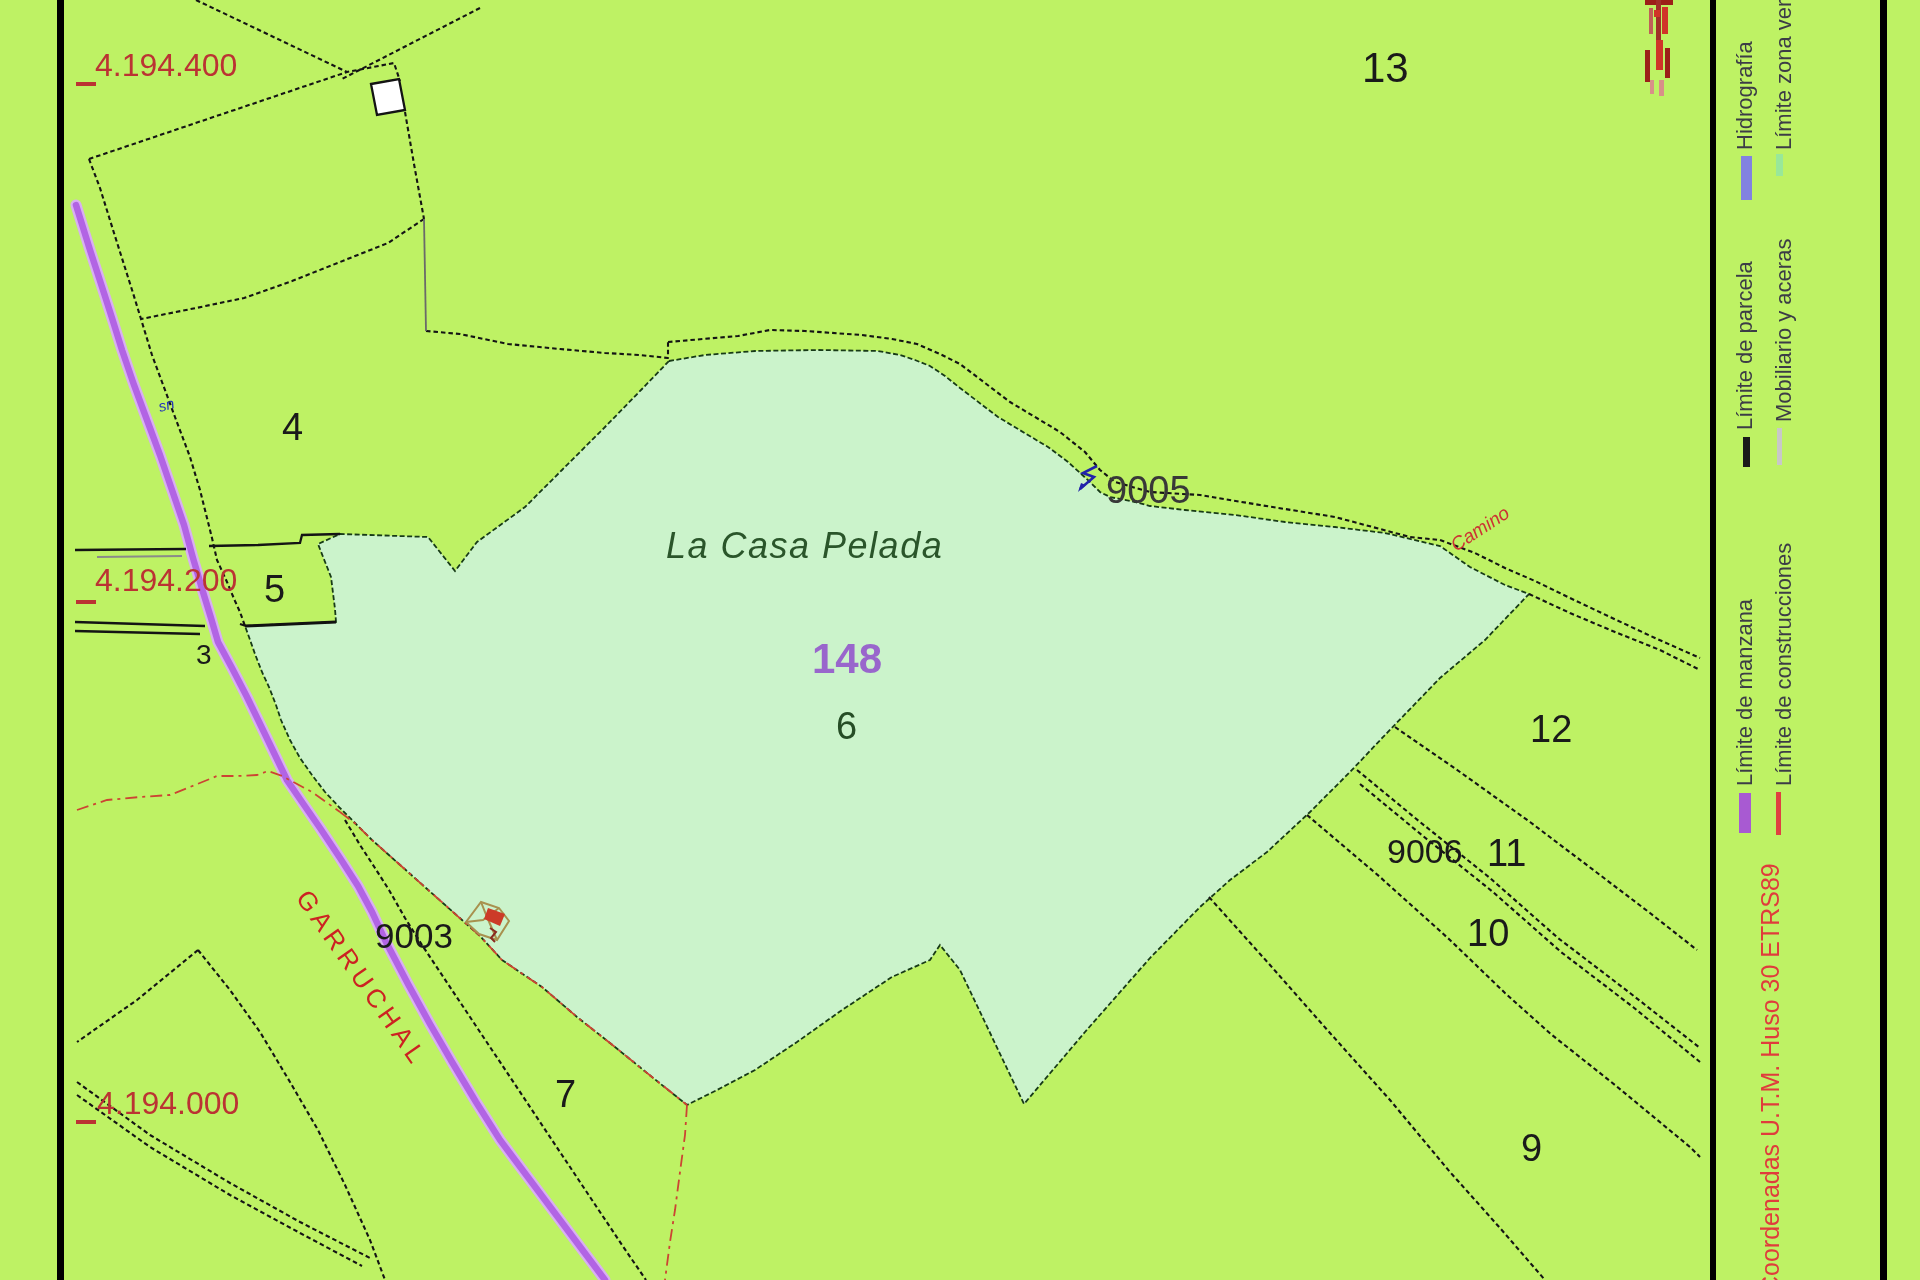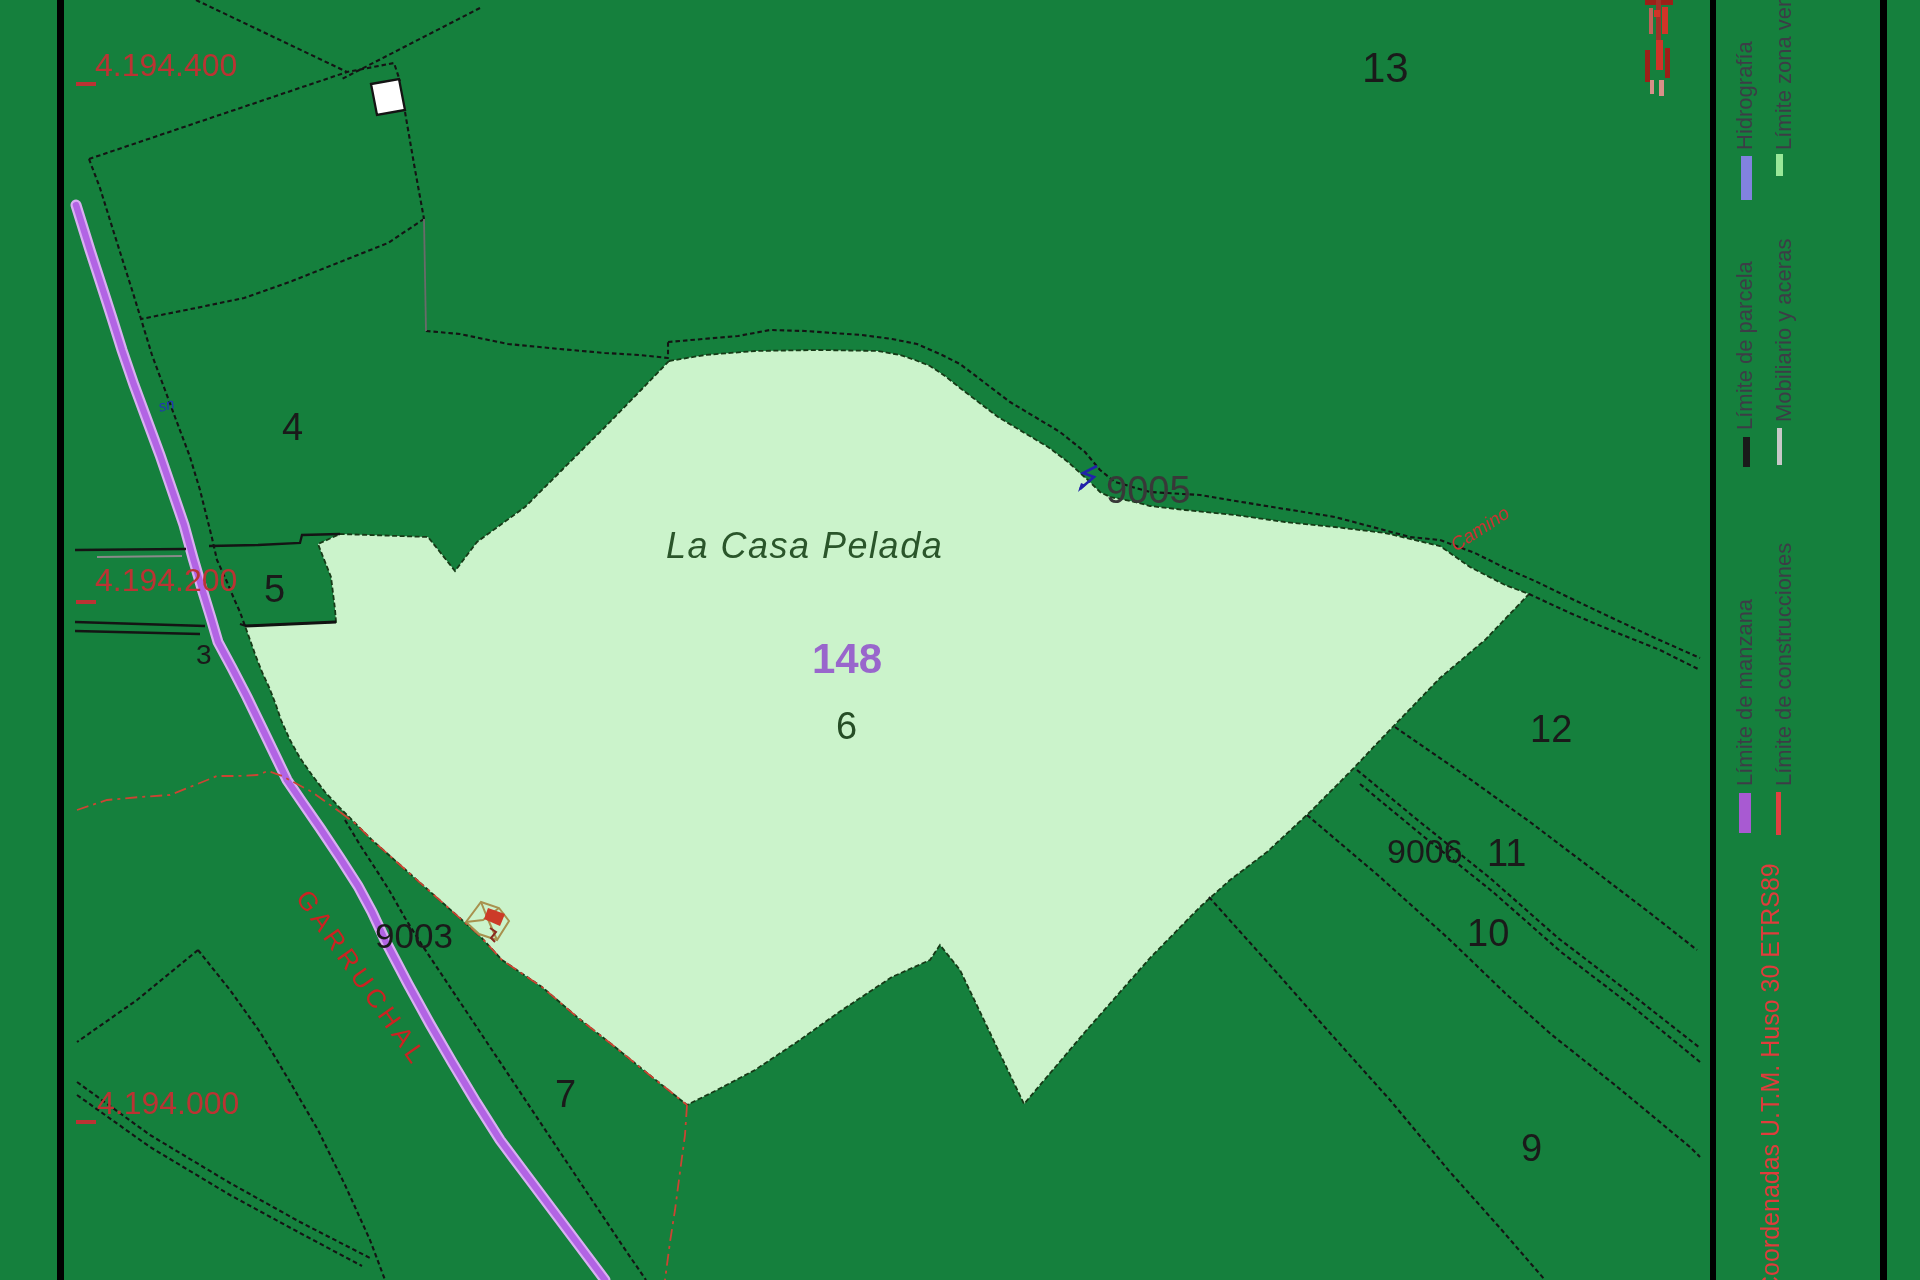--- a/index.html
+++ b/index.html
@@ -1,16 +1,16 @@
 <!DOCTYPE html>
 <html><head>
 <meta charset="utf-8">
 <style>
 html,body{margin:0;padding:0;background:#ffffff;}
-#page{position:relative;width:1920px;height:1280px;background:#15803d;overflow:hidden;
+#page{position:relative;width:1920px;height:1280px;background:#bef264;overflow:hidden;
 font-family:"Liberation Sans", sans-serif;}
 svg{display:block;filter:blur(0.55px);}
 </style>
 </head>
 <body>
 <div id="page">
 <svg width="1920" height="1280" viewBox="0 0 1920 1280">
 
 <polygon points="669,361 705,355 755,351 818,350 878,351 900,355 915,360 930,366 945,376 960,388 998,417 1048,447 1068,462 1090,482 1100,492 1110,497 1135,502 1150,506 1185,510 1235,515 1285,522 1335,527 1385,533 1440,546 1470,567 1505,585 1529,594 1485,640 1440,678 1385,735 1350,772 1310,812 1267,852 1230,880 1200,907 1150,958 1085,1032 1024,1104 960,970 940,945 930,960 892,977 842,1010 797,1042 755,1070 717,1090 687,1105 652,1077 615,1047 577,1017 542,987 502,960 480,936 462,920 444,904 426,888 408,872 390,856 372,840 356,824 340,808 325,792 312,775 300,758 290,740 281,720 276,705 269,687 262,672 255,654 249,637 245,626 336,622 335,609 331,577 318,544 340,534 428,537 455,571 477,542 525,507 562,470 605,427 642,389" fill="#cbf3cb" stroke="#173a17" stroke-width="1.8" stroke-dasharray="5 2.5"></polygon>
 

